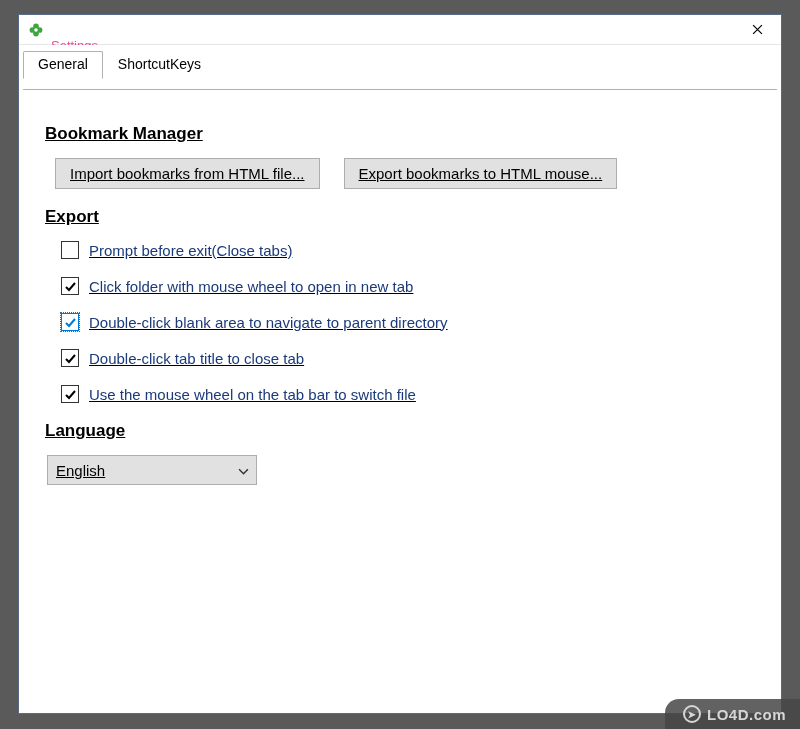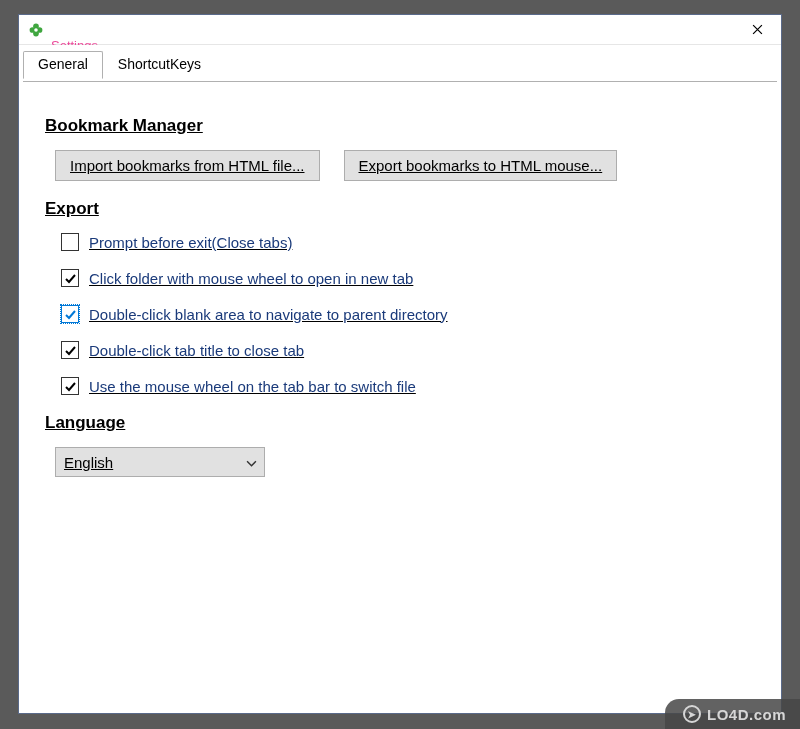--- a/index.html
+++ b/index.html
@@ -53,21 +53,21 @@
       width: 44px;
       height: 28px;
       display: flex;
       align-items: center;
       justify-content: center;
       cursor: pointer;
     }
     .tabs-row {
       display: flex;
       align-items: flex-end;
-      padding: 6px 4px 4px 4px;
+      padding: 6px 4px 12px 4px;
       background: #ffffff;
       position: relative;
     }
     .tabs-underline {
       position: absolute;
       left: 4px;
       right: 4px;
       bottom: 0;
       height: 1px;
       background: #b0b0b0;
@@ -154,21 +154,21 @@
       display: block;
     }
     .checkbox.checked.focused svg path {
       stroke: #0078d7;
     }
     .option-label {
       font-size: 15px;
       color: #1a3a7a;
     }
     .select-wrap {
-      margin-left: 10px;
+      margin-left: 2px;
       position: relative;
       width: 210px;
     }
     .win-select {
       width: 100%;
       height: 30px;
       background: #e1e1e1;
       border: 1px solid #adadad;
       padding: 2px 28px 2px 8px;
       font-size: 15px;

